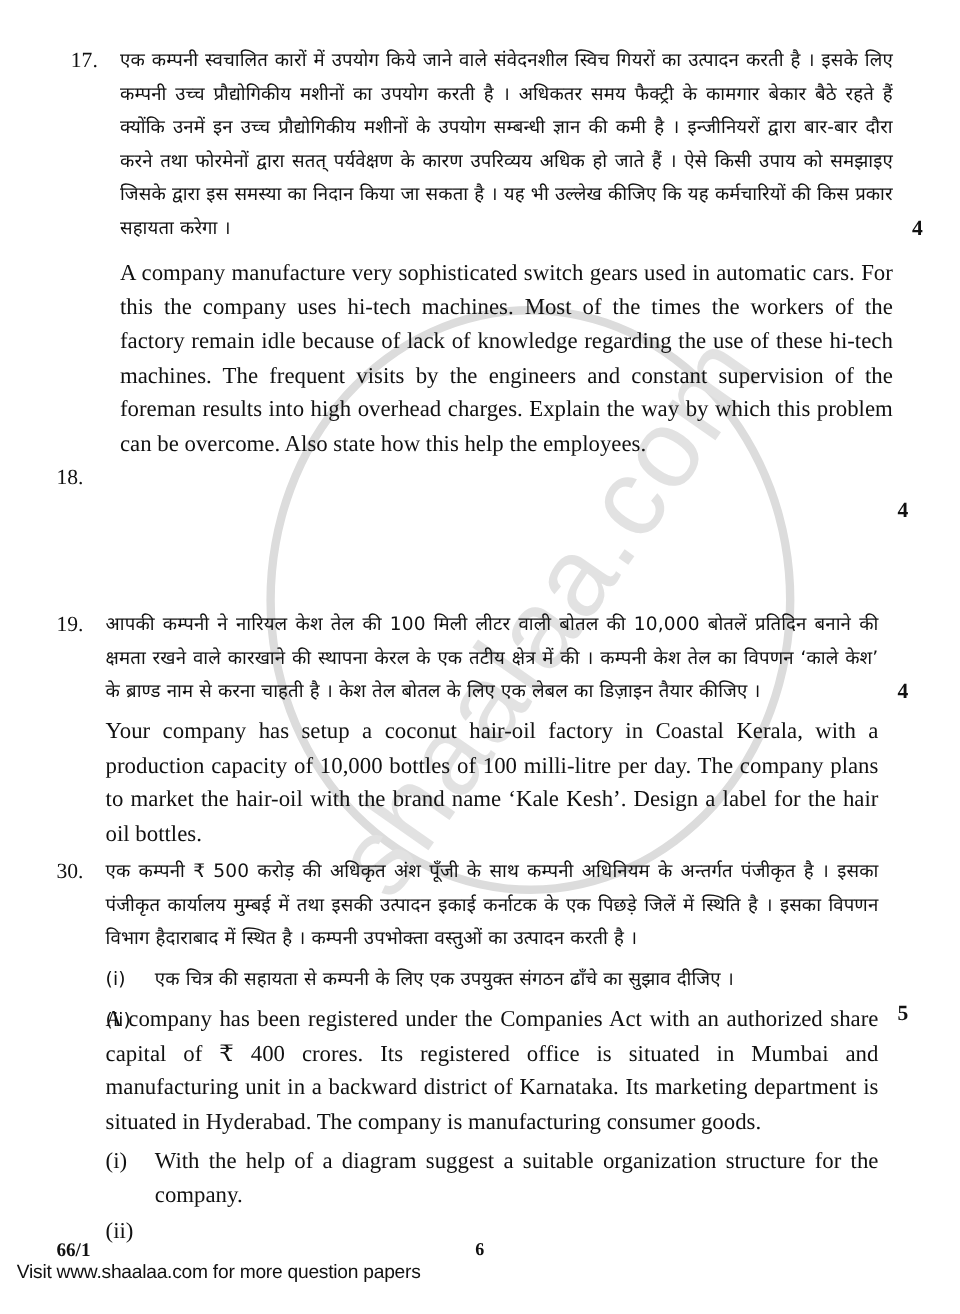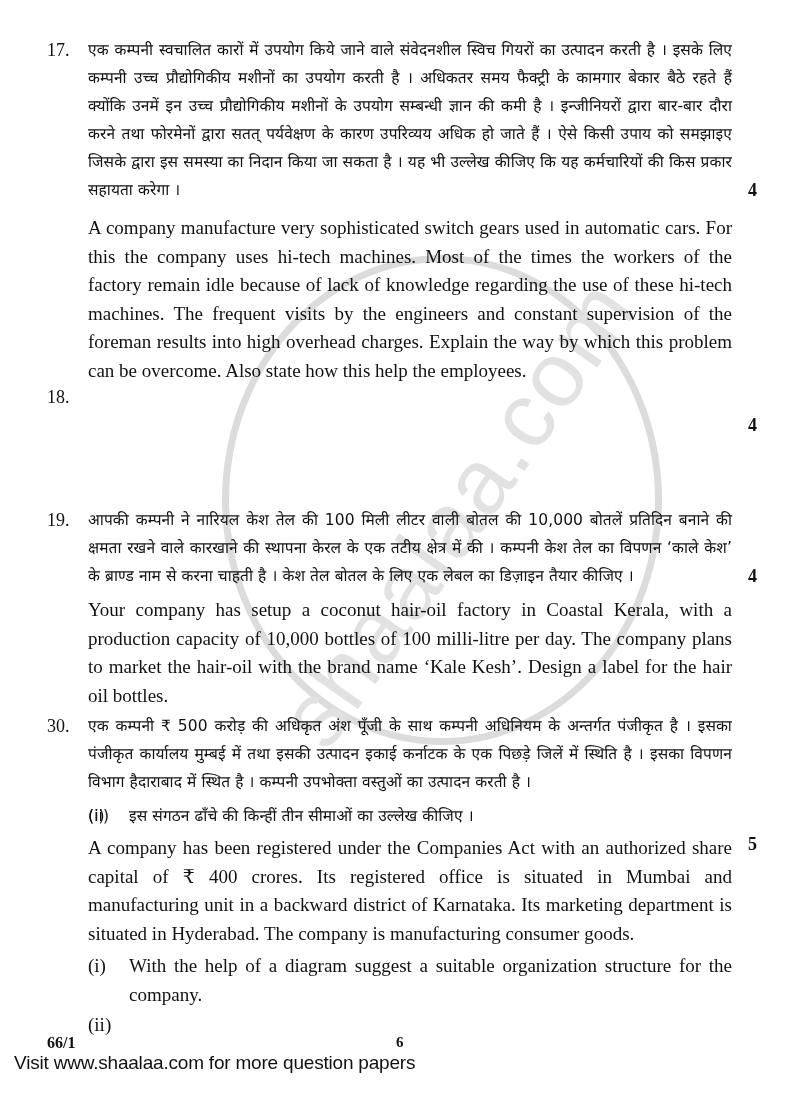--- a/index.html
+++ b/index.html
@@ -21,32 +21,32 @@
         text-align:justify; letter-spacing:0.1px; }
   .en { font-size:19px; line-height:28.5px; text-align:justify; margin-top:8px; }
   .marks { position:absolute; right:0; font-weight:bold; font-size:18px; line-height:28px; }
   .sub { position:relative; padding-left:41px; }
   .sub .roman { position:absolute; left:0; top:0; }
   .hi .sub, .hi.sub { }
 
   .footer-left { position:absolute; left:47px; top:1034px; font-weight:bold; font-size:16px; }
   .footer-center { position:absolute; left:396px; top:1034px; font-weight:bold; font-size:15px; }
   .footer-visit { position:absolute; left:14px; top:1052px;
-                  font-family:"Liberation Sans", "DejaVu Sans", sans-serif; font-size:19px;
+                  font-family:"Liberation Sans", "DejaVu Sans", sans-serif; font-size:16px;
                   color:#111; letter-spacing:-0.2px; }
 </style>
 </head>
 <body>
 
 <div class="page">
 
   <div class="watermark"></div>
   <div class="wm-text">shaalaa.com</div>
 
-  <div class="q" style="top:36px;">
+  <div class="q" style="top:36px;margin-left:12px;">
     <div class="qnum">17.</div>
     <div class="qbody">
       <div class="hi">एक कम्पनी स्वचालित कारों में उपयोग किये जाने वाले संवेदनशील स्विच गियरों का उत्पादन करती है । इसके लिए कम्पनी उच्च प्रौद्योगिकीय मशीनों का उपयोग करती है । अधिकतर समय फैक्ट्री के कामगार बेकार बैठे रहते हैं क्योंकि उनमें इन उच्च प्रौद्योगिकीय मशीनों के उपयोग सम्बन्धी ज्ञान की कमी है । इन्जीनियरों द्वारा बार-बार दौरा करने तथा फोरमेनों द्वारा सतत् पर्यवेक्षण के कारण उपरिव्यय अधिक हो जाते हैं । ऐसे किसी उपाय को समझाइए जिसके द्वारा इस समस्या का निदान किया जा सकता है । यह भी उल्लेख कीजिए कि यह कर्मचारियों की किस प्रकार सहायता करेगा ।</div>
       <div class="marks" style="top:140px;">4</div>
       <div class="en" style="margin-top:10px;">A company manufacture very sophisticated switch gears used in automatic cars. For this the company uses hi-tech machines. Most of the times the workers of the factory remain idle because of lack of knowledge regarding the use of these hi-tech machines. The frequent visits by the engineers and constant supervision of the foreman results into high overhead charges. Explain the way by which this problem can be overcome. Also state how this help the employees.</div>
     </div>
   </div>
 
   <div class="q" style="top:383px;">
     <div class="qnum">18.</div>
@@ -63,24 +63,24 @@
       <div class="en" style="margin-top:6px;">Your company has setup a coconut hair-oil factory in Coastal Kerala, with a production capacity of 10,000 bottles of 100 milli-litre per day. The company plans to market the hair-oil with the brand name ‘Kale Kesh’. Design a label for the hair oil bottles.</div>
     </div>
   </div>
 
   <div class="q" style="top:712px;">
     <div class="qnum">30.</div>
     <div class="qbody">
       <div class="hi">एक कम्पनी ₹ 500 करोड़ की अधिकृत अंश पूँजी के साथ कम्पनी अधिनियम के अन्तर्गत पंजीकृत है । इसका पंजीकृत कार्यालय मुम्बई में तथा इसकी उत्पादन इकाई कर्नाटक के एक पिछड़े जिलें में स्थिति है । इसका विपणन विभाग हैदाराबाद में स्थित है । कम्पनी उपभोक्ता वस्तुओं का उत्पादन करती है ।</div>
       <div class="hi sub" style="margin-top:6px;">
         <span class="roman">(i)</span>
+        <span>एक चित्र की सहायता से कम्पनी के लिए एक उपयुक्त संगठन ढाँचे का सुझाव दीजिए ।</span>
       </div>
       <div class="hi sub" style="margin-top:6px;">
         <span class="roman">(ii)</span>
-        <span>इस संगठन ढाँचे की किन्हीं तीन सीमाओं का उल्लेख कीजिए ।</span>
       </div>
       <div class="marks" style="top:118px;">5</div>
       <div class="en" style="margin-top:4px;">A company has been registered under the Companies Act with an authorized share capital of ₹ 400 crores. Its registered office is situated in Mumbai and manufacturing unit in a backward district of Karnataka. Its marketing department is situated in Hyderabad. The company is manufacturing consumer goods.</div>
       <div class="en sub" style="margin-top:4px;">
         <span class="roman">(i)</span>
         <span>With the help of a diagram suggest a suitable organization structure for the company.</span>
       </div>
       <div class="en sub" style="margin-top:2px;">
         <span class="roman">(ii)</span>
       </div>

